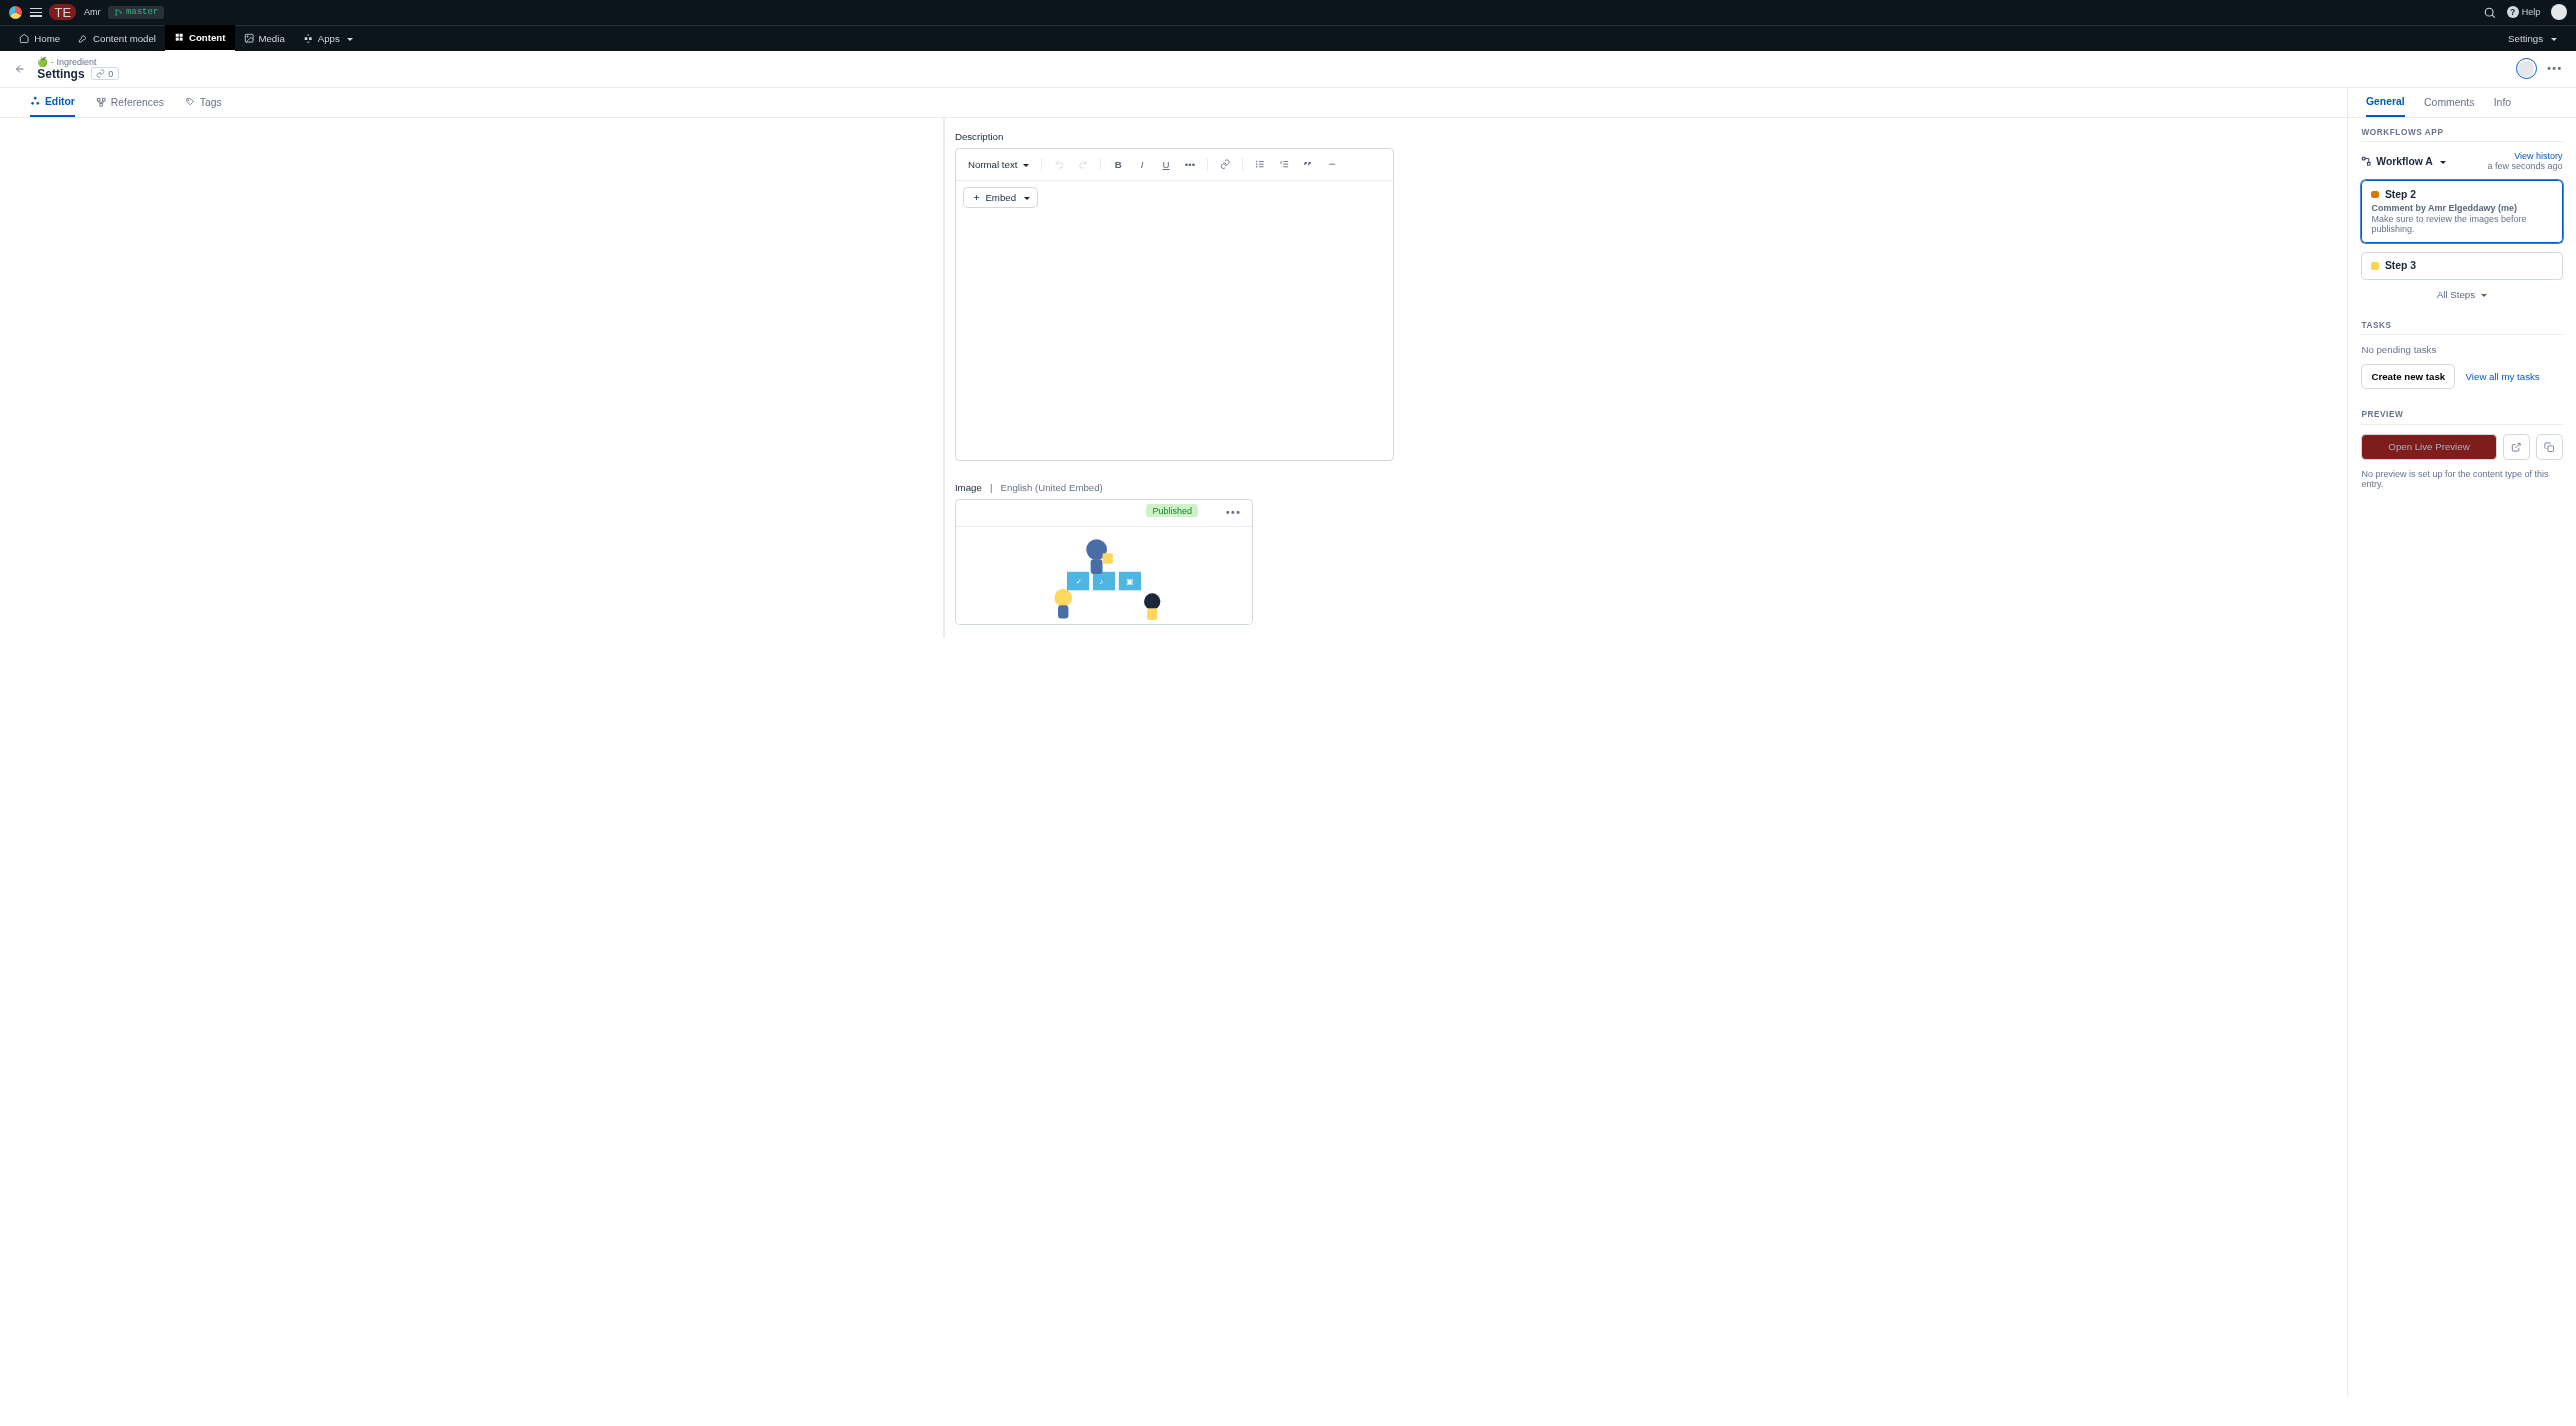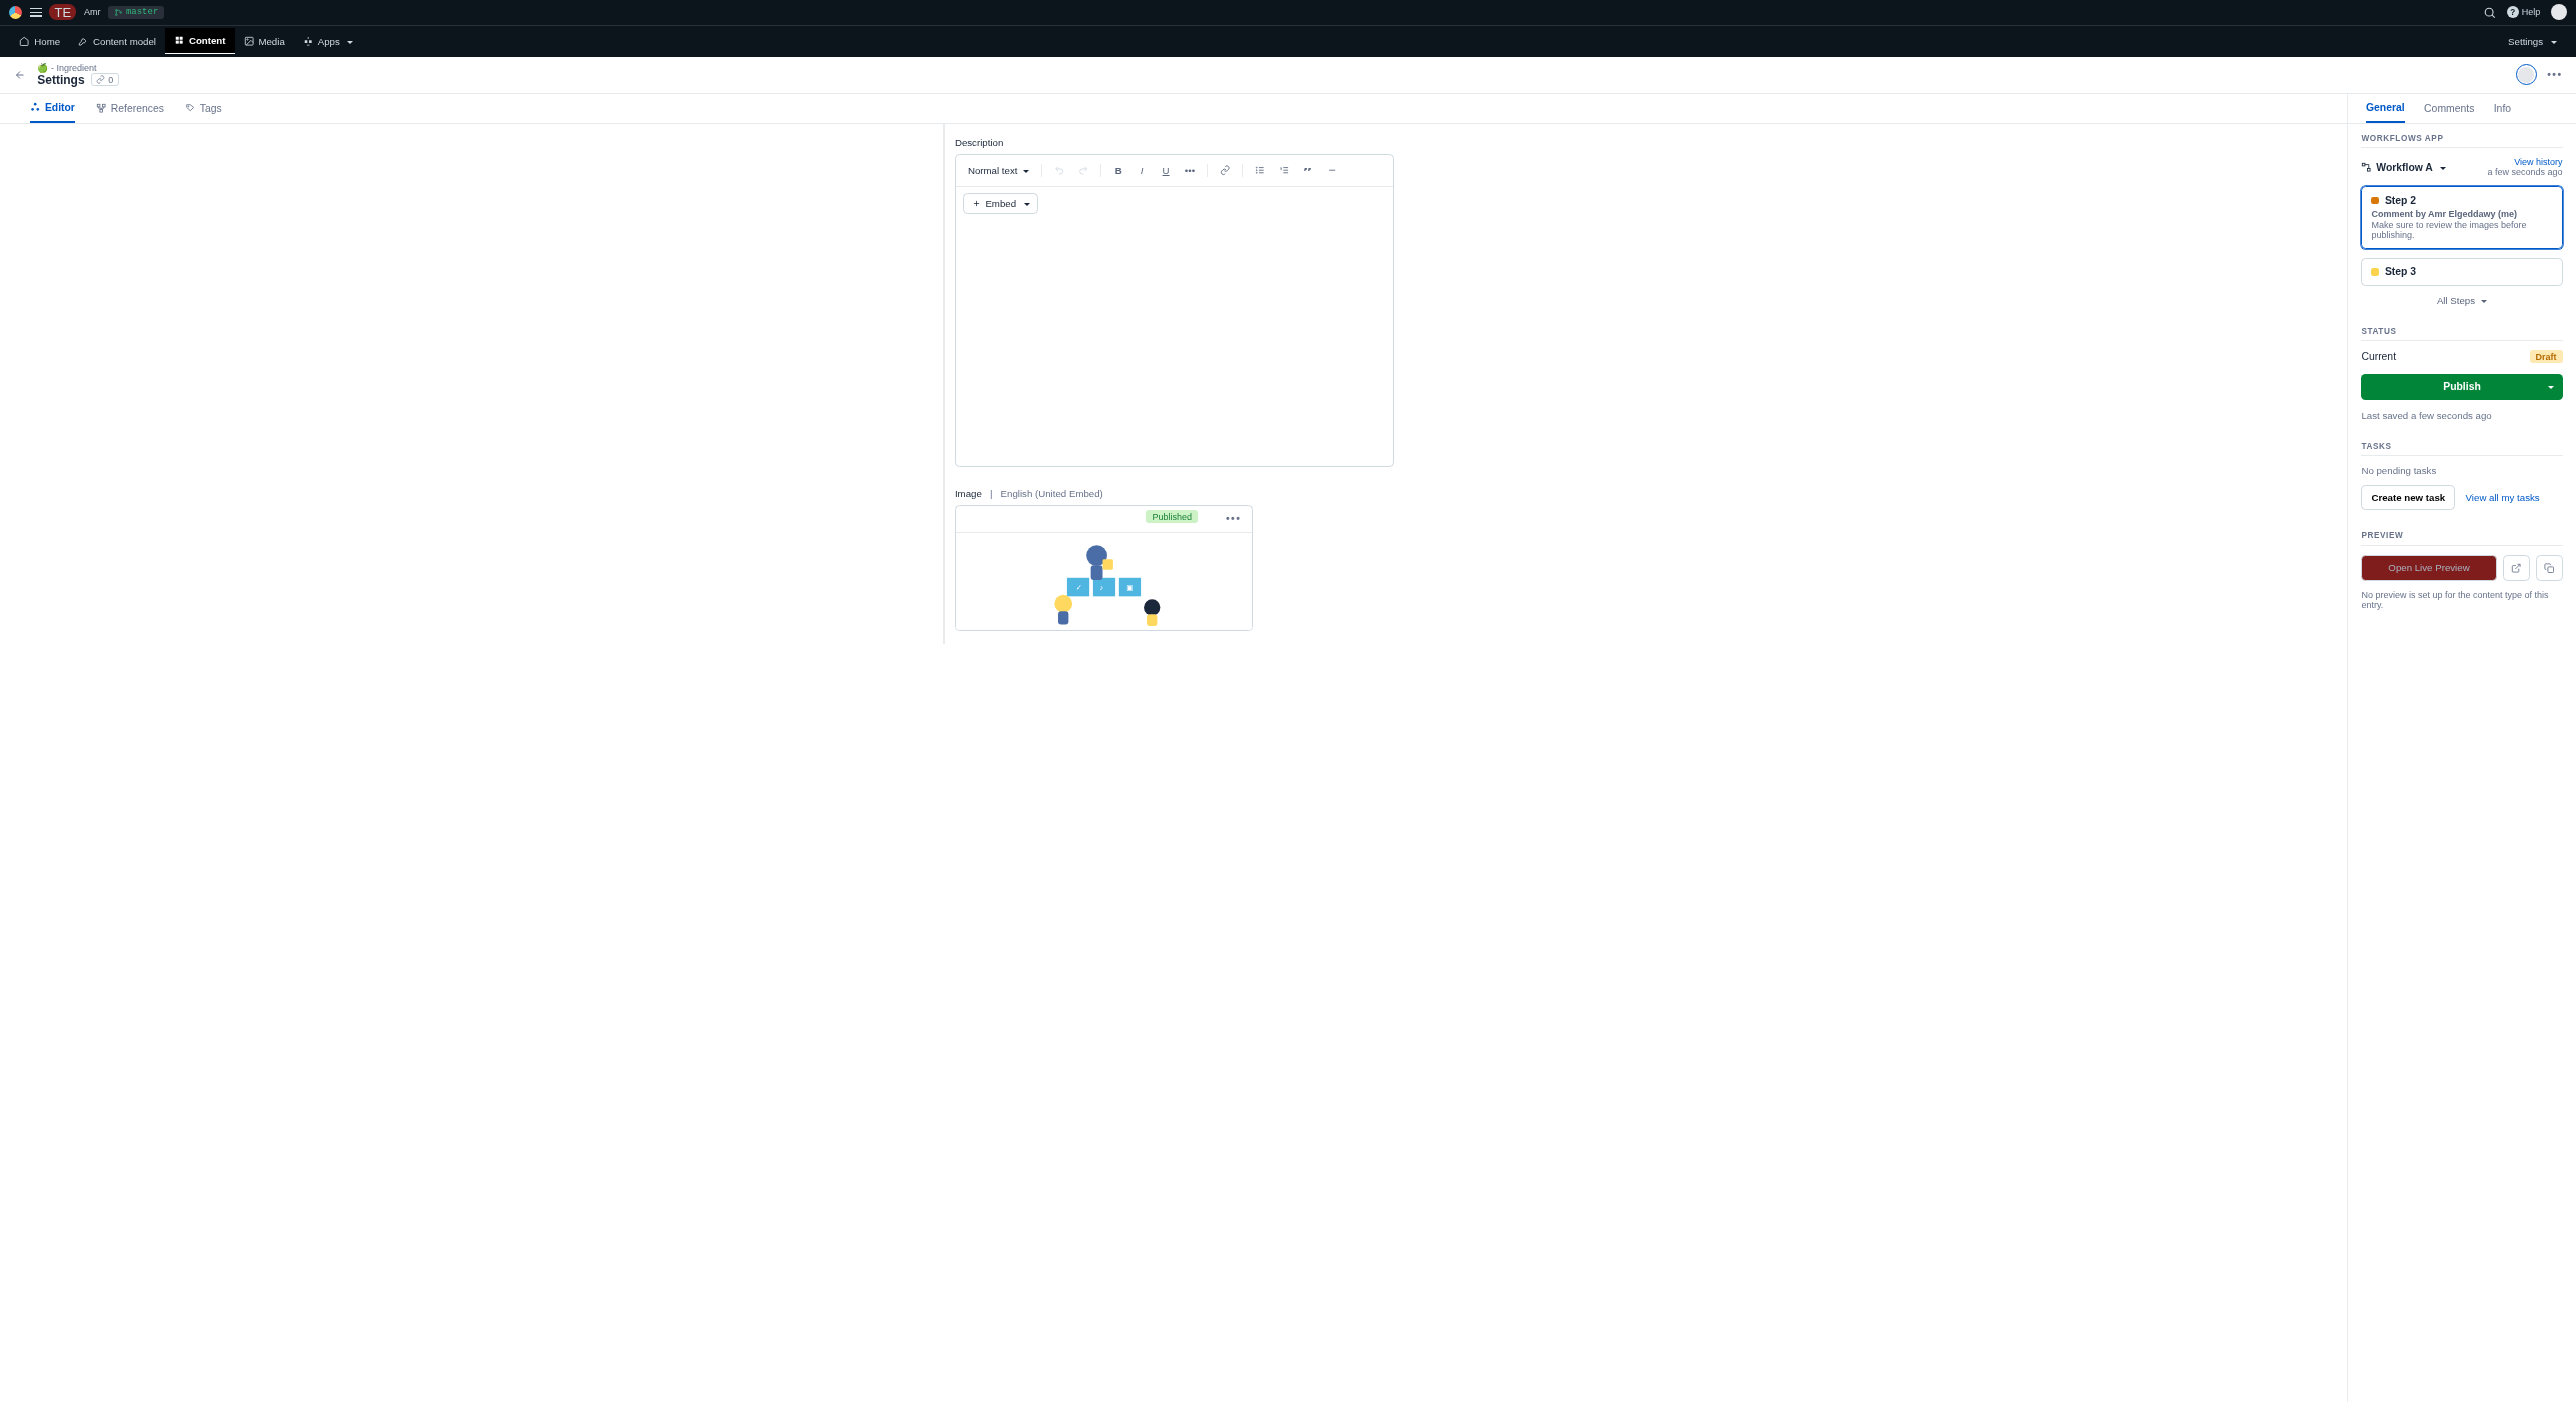--- a/index.html
+++ b/index.html
@@ -10,21 +10,21 @@
 .hamburger { width: 12px; height: 9px; display: flex; flex-direction: column; justify-content: space-between; cursor: pointer; }
 .hamburger span { display: block; height: 1.5px; background: #cfd9e0; }
 .pill { background: #7f1d1d; border-radius: 7.5px; padding: 0.7px 5.2px; font-size: 13px; }
 .user-name { font-size: 9px; }
 .branch-pill { background: #2a3039; border-radius: 3px; padding: 1.5px 6px; font-size: 9px; color: #2eb67d; font-family: Liberation Mono, monospace; display: flex; align-items: center; gap: 3px; }
 .topbar-right { margin-left: auto; display: flex; align-items: center; gap: 10.4px; }
 .icon-btn { width: 13.4px; height: 13.4px; cursor: pointer; display: flex; align-items: center; justify-content: center; }
 .help-btn { display: flex; align-items: center; gap: 3px; font-size: 9px; cursor: pointer; }
 .help-circle { width: 12px; height: 12px; border-radius: 50%; background: #cfd9e0; color: #0c141c; display: flex; align-items: center; justify-content: center; font-size: 8.2px; font-weight: bold; }
 .avatar-top { width: 16.4px; height: 16.4px; border-radius: 50%; background: #e5e7eb; }
-.navbar { background: #0c141c; height: 32px; display: flex; align-items: center; padding: 0 10.4px; border-top: 0.7px solid #2a3039; }
+.navbar { background: #0c141c; height: 26px; display: flex; align-items: center; padding: 0 10.4px; border-top: 0.7px solid #2a3039; }
 .nav-item { display: flex; align-items: center; gap: 4.5px; padding: 0 9px; height: 26px; color: #cfd9e0; cursor: pointer; font-size: 9.7px; }
 .nav-item.active { background: #000; color: #fff; font-weight: 600; border-bottom: 1.5px solid #fff; }
 .nav-item svg { width: 10.4px; height: 10.4px; }
 .nav-right { margin-left: auto; }
 .entry-header { height: 37px; display: flex; align-items: center; padding: 0 10.4px; border-bottom: 0.7px solid #e7ebee; }
 .back-arr { width: 19.4px; height: 19.4px; display: flex; align-items: center; justify-content: center; cursor: pointer; color: #67728a; }
 .title-block { margin-left: 7.5px; }
 .content-type { font-size: 9px; color: #67728a; }
 .entry-title-row { display: flex; align-items: center; gap: 6px; }
 .entry-title { font-weight: 700; font-size: 12px; }
@@ -388,32 +388,20 @@
               <span>Step 3</span>
             </div>
           </div>
         </div>
       <div class="all-steps">
         <span>All Steps</span>
         <span class="chev"></span>
       </div>
     </div>
 
-    <div class="side-section">
-      <div class="side-head">STATUS</div>
-      <div class="status-row">
-        <span>Current</span>
-        <span class="draft-badge">Draft</span>
-      </div>
-      <button class="publish-btn">
-        <span>Publish</span>
-        <span class="publish-chev chev"></span>
-      </button>
-      <div class="last-saved">Last saved a few seconds ago</div>
-    </div>
 
     <div class="side-section">
       <div class="side-head">TASKS</div>
       <div class="no-tasks">No pending tasks</div>
       <div class="task-row">
         <button class="create-task-btn">Create new task</button>
         <span class="view-tasks-link">View all my tasks</span>
       </div>
     </div>
 

